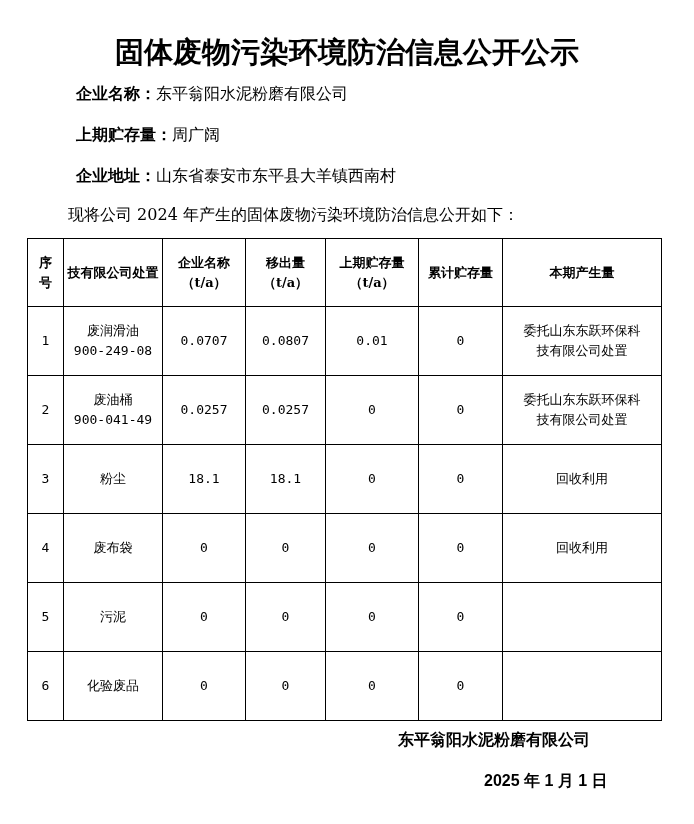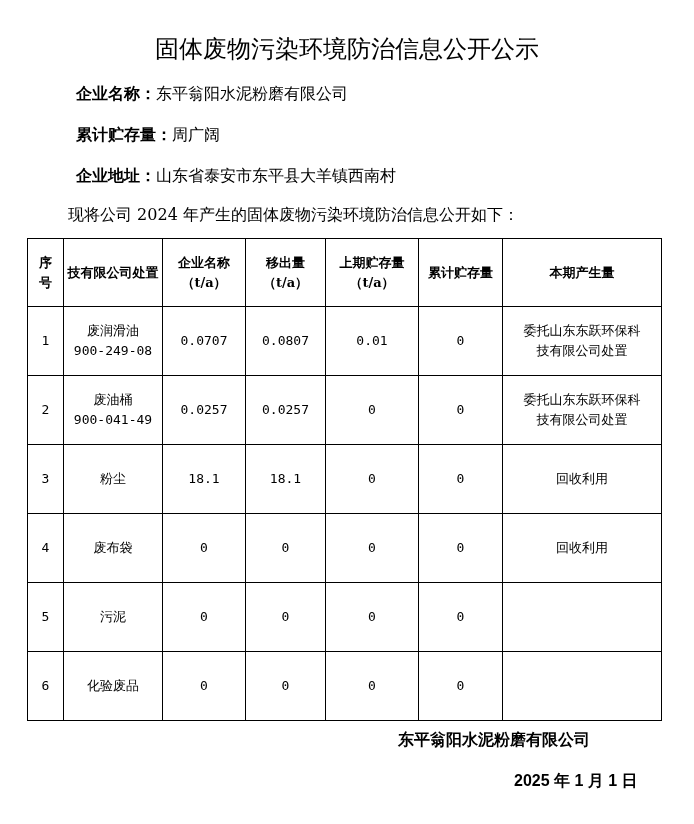--- a/index.html
+++ b/index.html
@@ -2,21 +2,21 @@
 <html><head>
   <meta charset="utf-8">
   <style>
     html, body { margin: 0; padding: 0; background: #ffffff; }
     body {
       width: 694px; height: 824px; position: relative; overflow: hidden;
       font-family: "DejaVu Serif", "Liberation Serif", serif; color: #000;
     }
     .title {
       position: absolute; top: 33px; left: 0; width: 694px; text-align: center;
-      font-size: 24px; font-weight: normal; letter-spacing: 0px;
+      font-size: 29px; font-weight: bold; letter-spacing: 0px;
     }
     .info {
       position: absolute; left: 76px; font-size: 16px;
     }
     .info .lbl { font-weight: bold; }
     .info .val { font-weight: normal; }
     .intro { position: absolute; left: 68px; top: 205px; font-size: 16px; }
     table {
       position: absolute; left: 27px; top: 238px;
       border-collapse: collapse; table-layout: fixed;
@@ -30,33 +30,32 @@
     tr.head { height: 68px; }
     tr.row { height: 69px; }
     .mono { font-family: "DejaVu Sans Mono", "Liberation Mono", monospace; font-size: 13px; }
     .accum { color: #000; }
     .footer-co {
       position: absolute; top: 730px; left: 398px; font-size: 16px; font-weight: bold;
     }
     .footer-date {
       position: absolute; top: 771px; left: 484px; font-size: 16px; font-weight: bold;
       font-family: "Liberation Sans", "DejaVu Sans", sans-serif;
-      margin-left: 30px;
     }
   </style>
 </head>
 <body>
 
 <div class="title">固体废物污染环境防治信息公开公示</div>
 
 <div class="info" style="top:84px">
   <span class="lbl">企业名称：</span><span class="val">东平翁阳水泥粉磨有限公司</span>
 </div>
 <div class="info" style="top:125px">
-  <span class="lbl">累计贮存量：</span><span class="val">周广阔</span>
+  <span class="lbl">上期贮存量：</span><span class="val">周广阔</span>
 </div>
 <div class="info" style="top:166px">
   <span class="lbl">企业地址：</span><span class="val">山东省泰安市东平县大羊镇西南村</span>
 </div>
 <div class="intro">现将公司 2024 年产生的固体废物污染环境防治信息公开如下：</div>
 
 <table>
   <colgroup>
     <col style="width:36px">
       <col style="width:99px">

